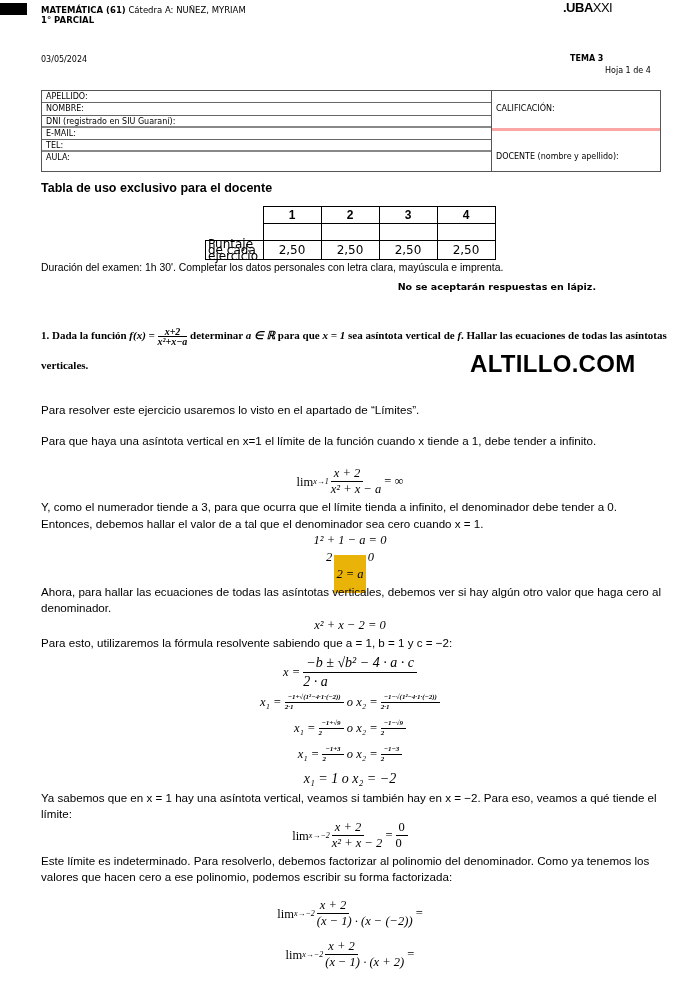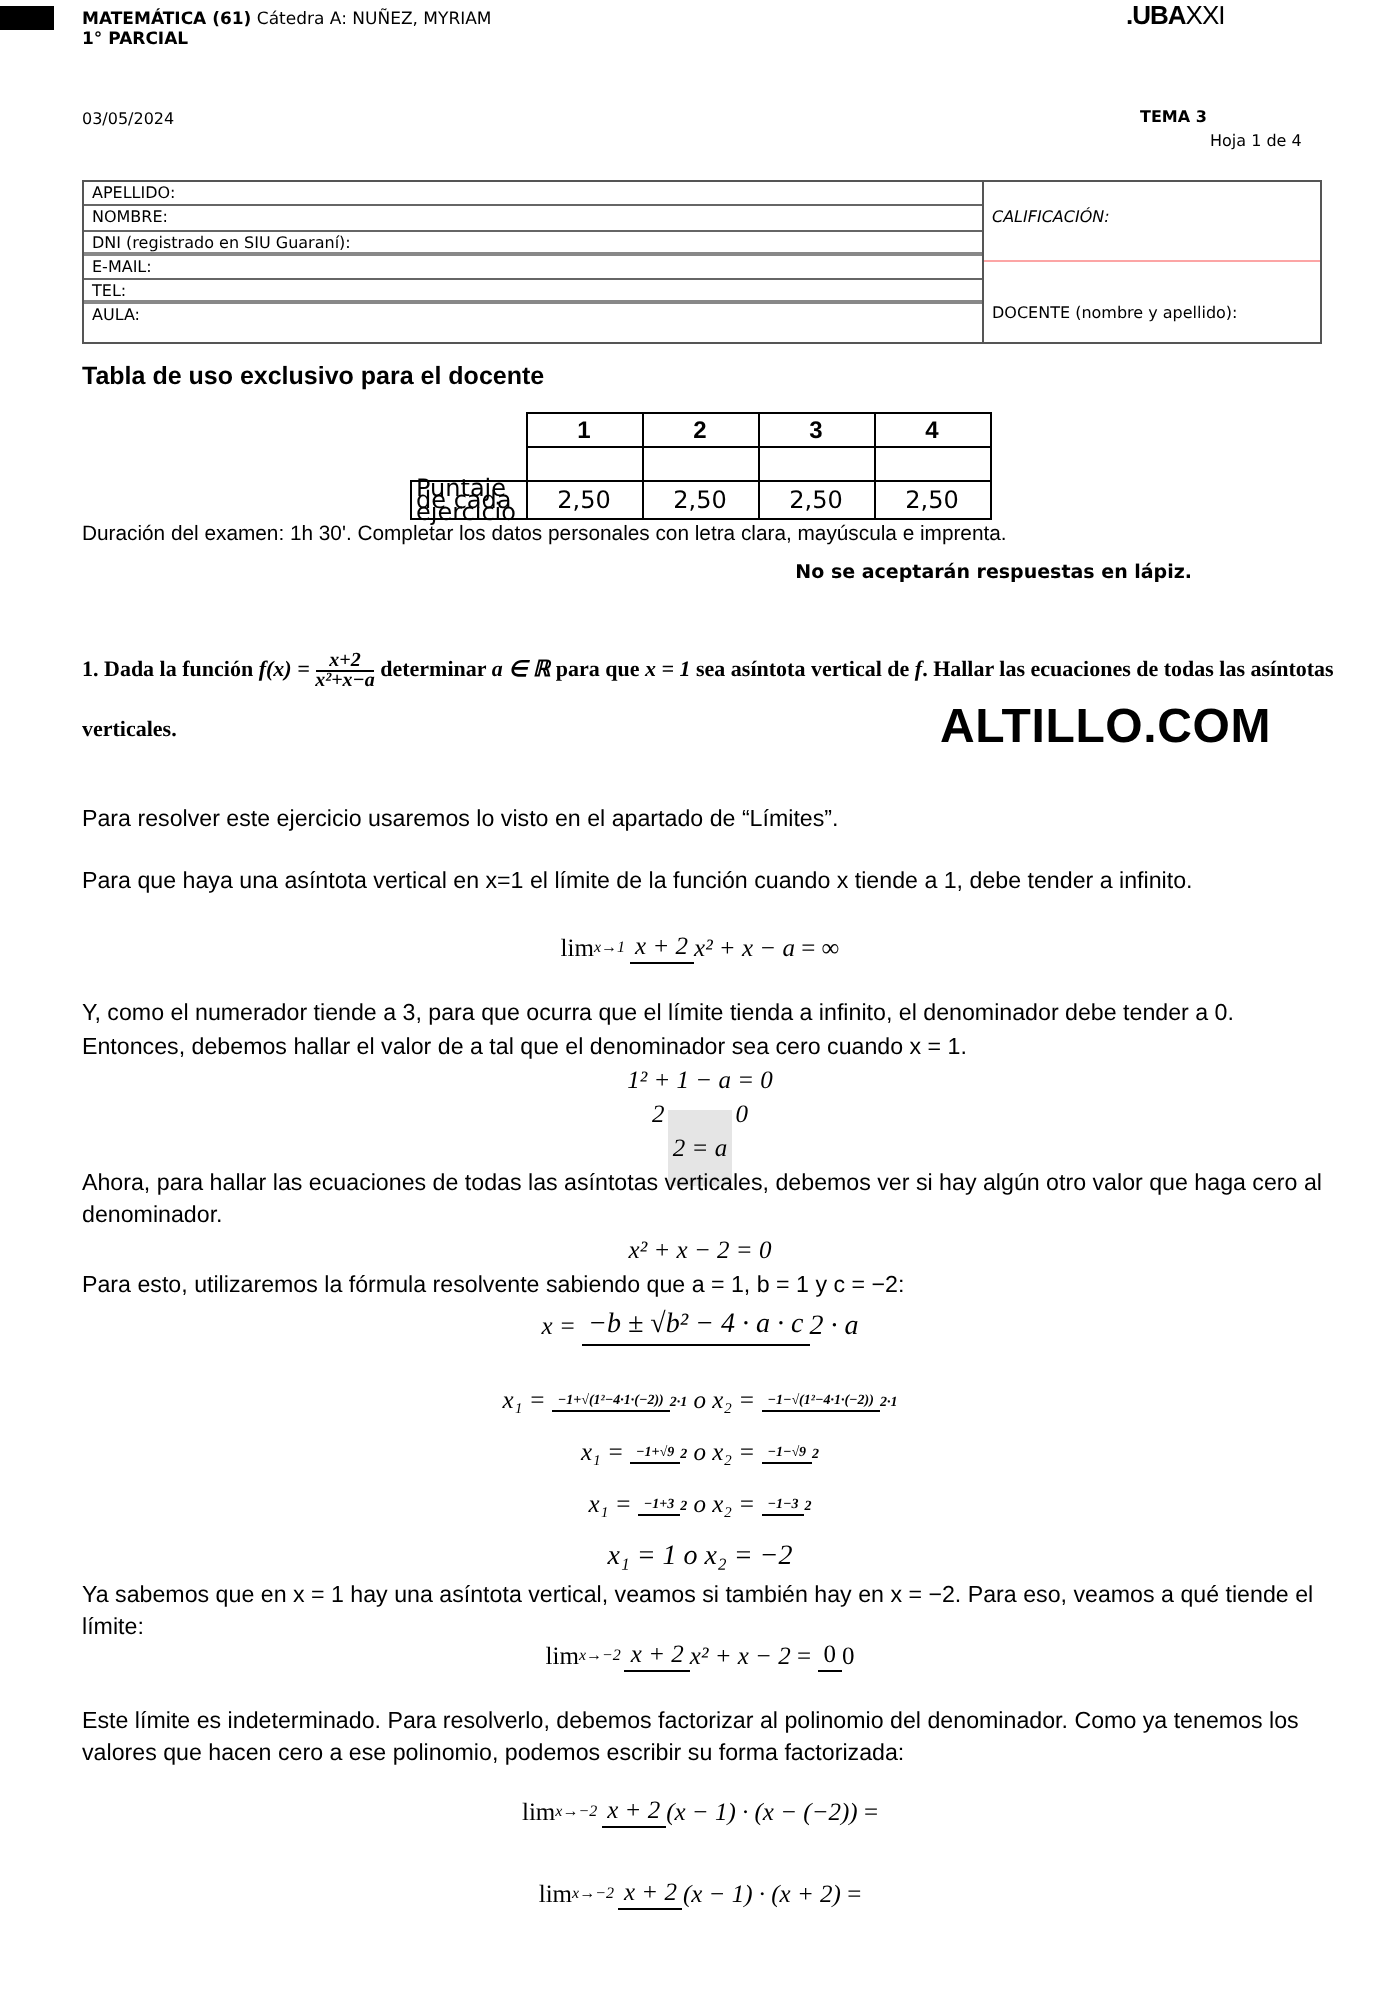--- a/index.html
+++ b/index.html
@@ -14,21 +14,21 @@
   .date { left:41px; top:55px; font-family:"DejaVu Sans", sans-serif; font-size:8px; }
   .tema { left:570px; top:54px; font-family:"DejaVu Sans", sans-serif; font-size:8px; font-weight:bold; }
   .hoja { left:605px; top:66px; font-family:"DejaVu Sans", sans-serif; font-size:8px; }
 
   .form { left:41px; top:90px; width:618px; height:80px; border:1px solid #555; font-family:"DejaVu Sans", sans-serif; font-size:8px; }
   .form .leftcol { position:absolute; left:0; top:0; width:449px; height:80px; border-right:1px solid #555; }
   .form .row { height:12.3px; line-height:12.3px; border-bottom:1px solid #666; padding-left:4px; box-sizing:border-box; }
   .form .row:last-child { border-bottom:none; }
   .form .row.thick { border-bottom:2px solid #888; }
   .form .rightcol { position:absolute; left:450px; top:0; width:168px; height:80px; }
-  .form .cal { height:40px; border-bottom:1px solid #fca5a5; box-sizing:border-box; padding:13px 0 0 4px;font-style:italic; }
+  .form .cal { height:40px; border-bottom:3px solid #fca5a5; box-sizing:border-box; padding:13px 0 0 4px; }
   .form .doc { padding:2px 0 0 4px;margin-top:19px; }
 
   .tabletitle { left:41px; top:181px; font-size:12.5px; font-weight:bold; }
   table.scores { position:absolute; left:205px; top:206px; border-collapse:collapse; }
   table.scores td { border:1px solid #000; width:57px; text-align:center; font-size:12px; height:16px; padding:0; }
   table.scores td.lbl { width:53px; font-family:"DejaVu Sans", sans-serif; font-size:5px; text-align:left; line-height:6px; padding-left:2px; }
   table.scores td.blank { border:none; }
   table.scores tr.head td { font-weight:bold; }
   table.scores tr.vals td { font-family:"DejaVu Sans", sans-serif; font-size:12px; }
 
@@ -41,24 +41,24 @@
   .q1 i { font-style:italic; }
   .altillo { left:470px; top:350px; font-size:24px; font-weight:bold; letter-spacing:0.3px; }
 
   .p { left:41px; font-size:11.6px; width:640px; line-height:16px; }
   .math { font-family:"Liberation Serif", serif; font-style:italic; }
   .center { left:0; width:700px; text-align:center; font-family:"Liberation Serif", serif; font-size:12.5px; }
   .eq { display:inline-flex; align-items:center; font-family:"Liberation Serif", serif; font-size:12.5px; }
   .lim { display:inline-flex; align-items:center; font-style:normal; line-height:10px; margin-right:2px; }
   .lim .l1 { font-size:12.5px; }
   .lim .l2 { font-size:8px; font-style:italic; }
-  .fr { display:inline-flex; flex-direction:row; align-items:flex-end; font-style:italic; line-height:15px; }
+  .fr { display:inline-flex; flex-direction:column; align-items:flex-start; font-style:italic; line-height:15px; }
   .fr .n { border-bottom:1px solid #000; padding:0 3px; }
   .fr.small { font-size:7px; line-height:9px; font-weight:bold; }
-  .hl { background:#e5e5e5; padding:12px 2px; }
+  .hl { background:#eab308; padding:12px 2px; }
 </style>
 </head>
 <body>
 
 <div class="abs blackbar"></div>
 <div class="abs hdr">
   <b>MATEMÁTICA (61)</b>
   <span>Cátedra A: NUÑEZ, MYRIAM</span><br>
   <b>1° PARCIAL</b>
 </div>

